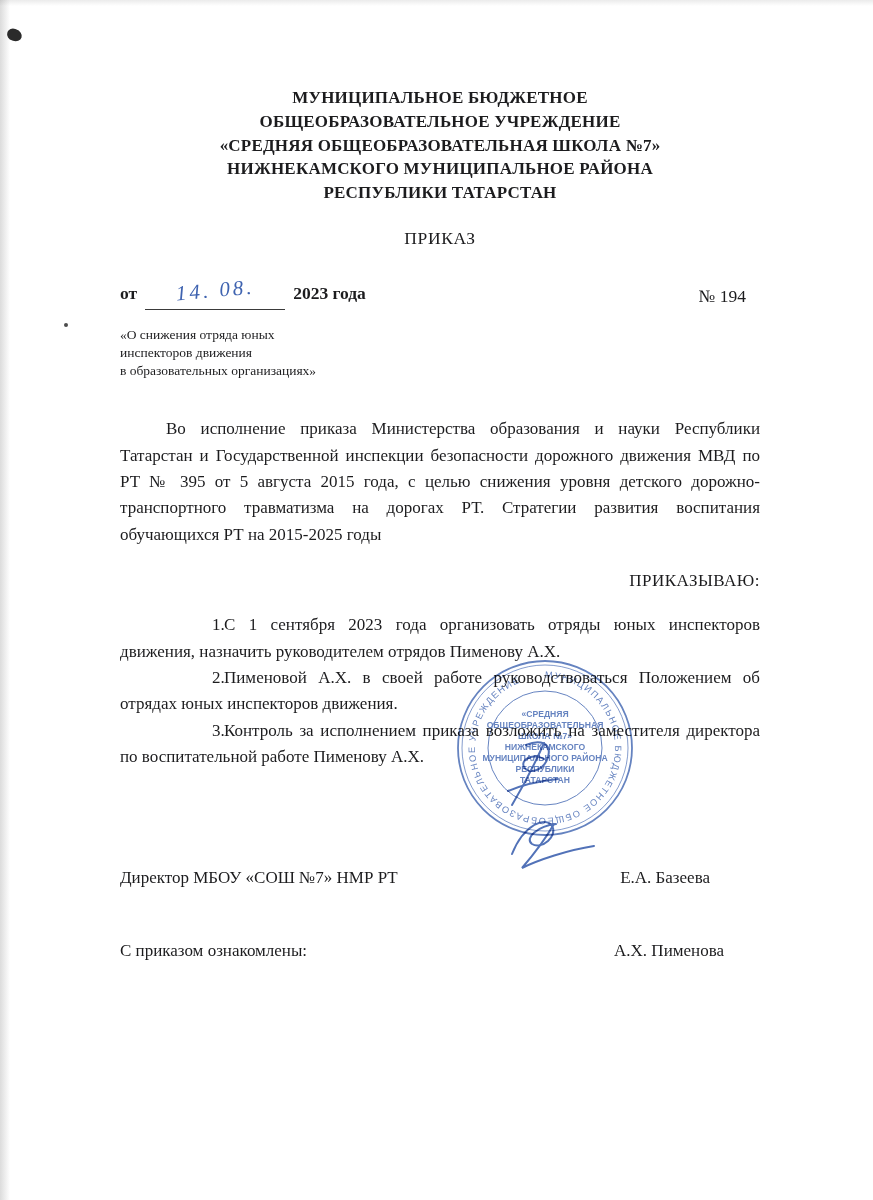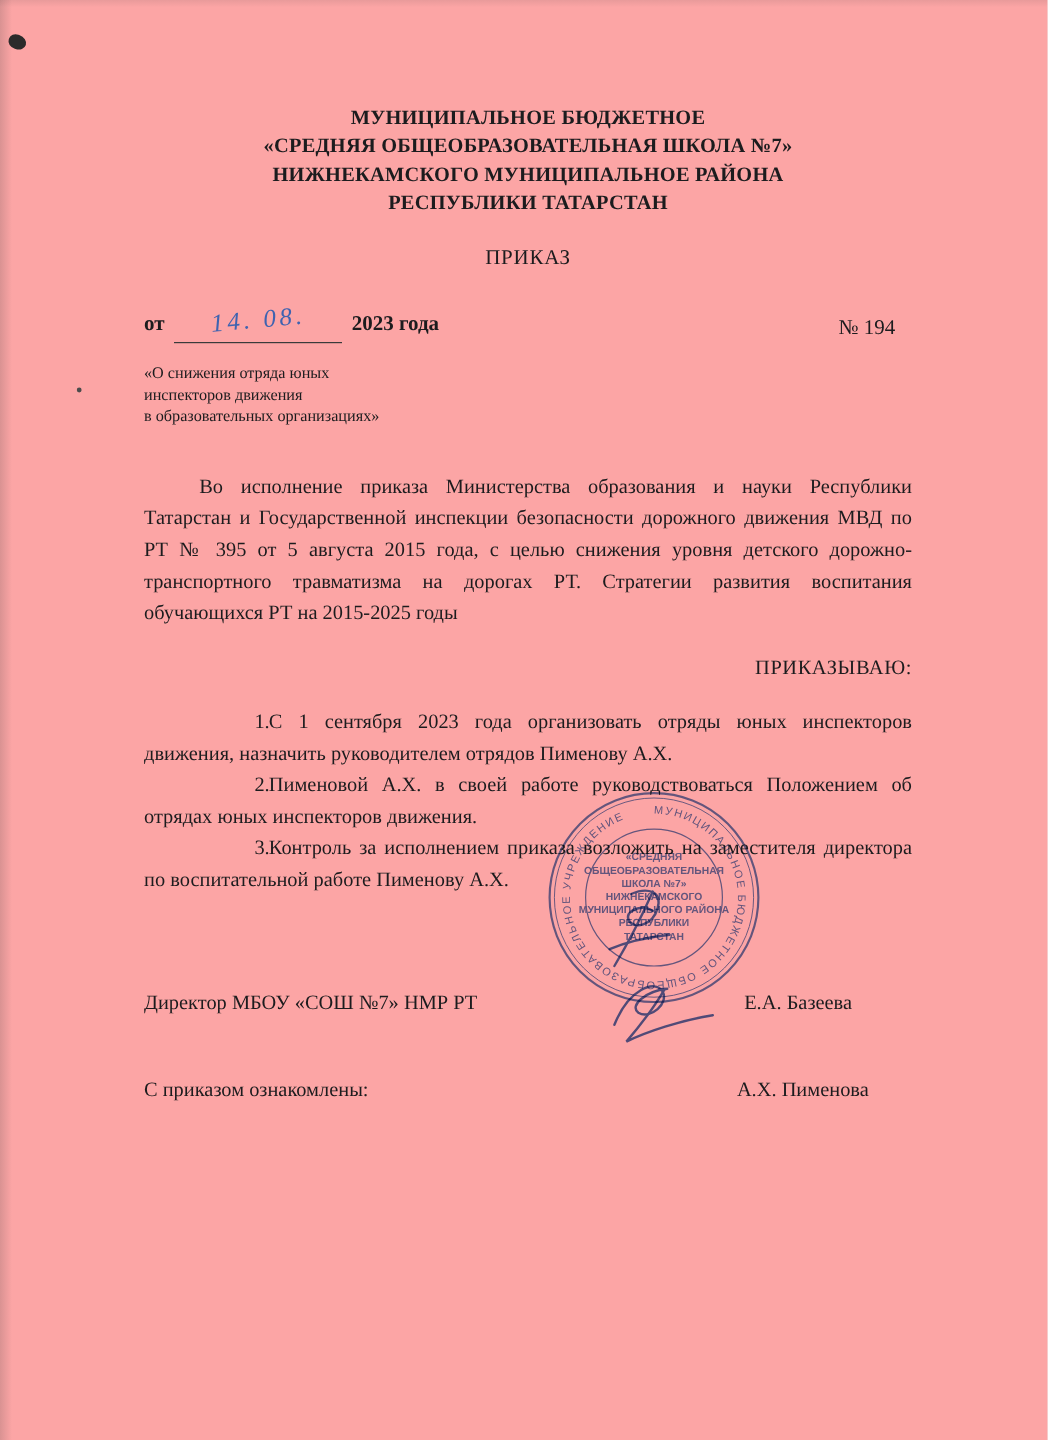--- a/index.html
+++ b/index.html
@@ -5,21 +5,21 @@
   html,body{margin:0;padding:0;}
   body{
     background:#e8e8e6;
     font-family:"Liberation Serif","DejaVu Serif",serif;
     -webkit-font-smoothing:antialiased;
   }
   .page{
     position:relative;
     width:873px;height:1200px;
     margin:0 auto;
-    background:#fca5a5;
+    background:#ffffff;
     overflow:hidden;
     color:#1c1c1e;
   }
   
   .edge-shade-left{
     position:absolute;left:0;top:0;bottom:0;width:10px;
     background:linear-gradient(to right, rgba(60,60,60,.18), rgba(60,60,60,0));
     pointer-events:none;
   }
   .edge-shade-top{
@@ -79,21 +79,21 @@
   }
   .resolve{
     text-align:right;margin:20px 0 18px 0;letter-spacing:.5px;
   }
   .item{
     margin:0;text-align:justify;text-indent:46px;
   }
   .item .num{display:inline-block;width:58px;}
   .sig-row{
     display:flex;justify-content:space-between;
-    margin-top:76px;padding-right:50px;
+    margin-top:95px;padding-right:50px;
   }
   .sig-row.second{margin-top:46px;padding-right:36px;text-align:center;}
   
   .stamp-wrap{
     position:absolute;left:445px;top:648px;width:200px;height:200px;
     z-index:3;mix-blend-mode:multiply;opacity:.85;
     pointer-events:none;
   }
   .signature{
     position:absolute;z-index:4;mix-blend-mode:multiply;opacity:.9;
@@ -109,20 +109,21 @@
 
   <div class="edge-shade-left"></div>
   <div class="edge-shade-top"></div>
   <div class="artifact-corner"></div>
   <div class="artifact-dot"></div>
 
   <div class="content">
 
     <div class="doc-header">
       <div>МУНИЦИПАЛЬНОЕ БЮДЖЕТНОЕ</div>
+      <div>ОБЩЕОБРАЗОВАТЕЛЬНОЕ УЧРЕЖДЕНИЕ</div>
       <div>«СРЕДНЯЯ ОБЩЕОБРАЗОВАТЕЛЬНАЯ ШКОЛА №7»</div>
       <div>НИЖНЕКАМСКОГО МУНИЦИПАЛЬНОЕ РАЙОНА</div>
       <div>РЕСПУБЛИКИ ТАТАРСТАН</div>
     </div>
 
     <div class="doc-title">ПРИКАЗ</div>
 
     <div class="date-row">
       <div class="date-left">
         <span>от</span><span class="date-underline"><span class="hand">14. 08.</span></span><span>2023  года</span>

